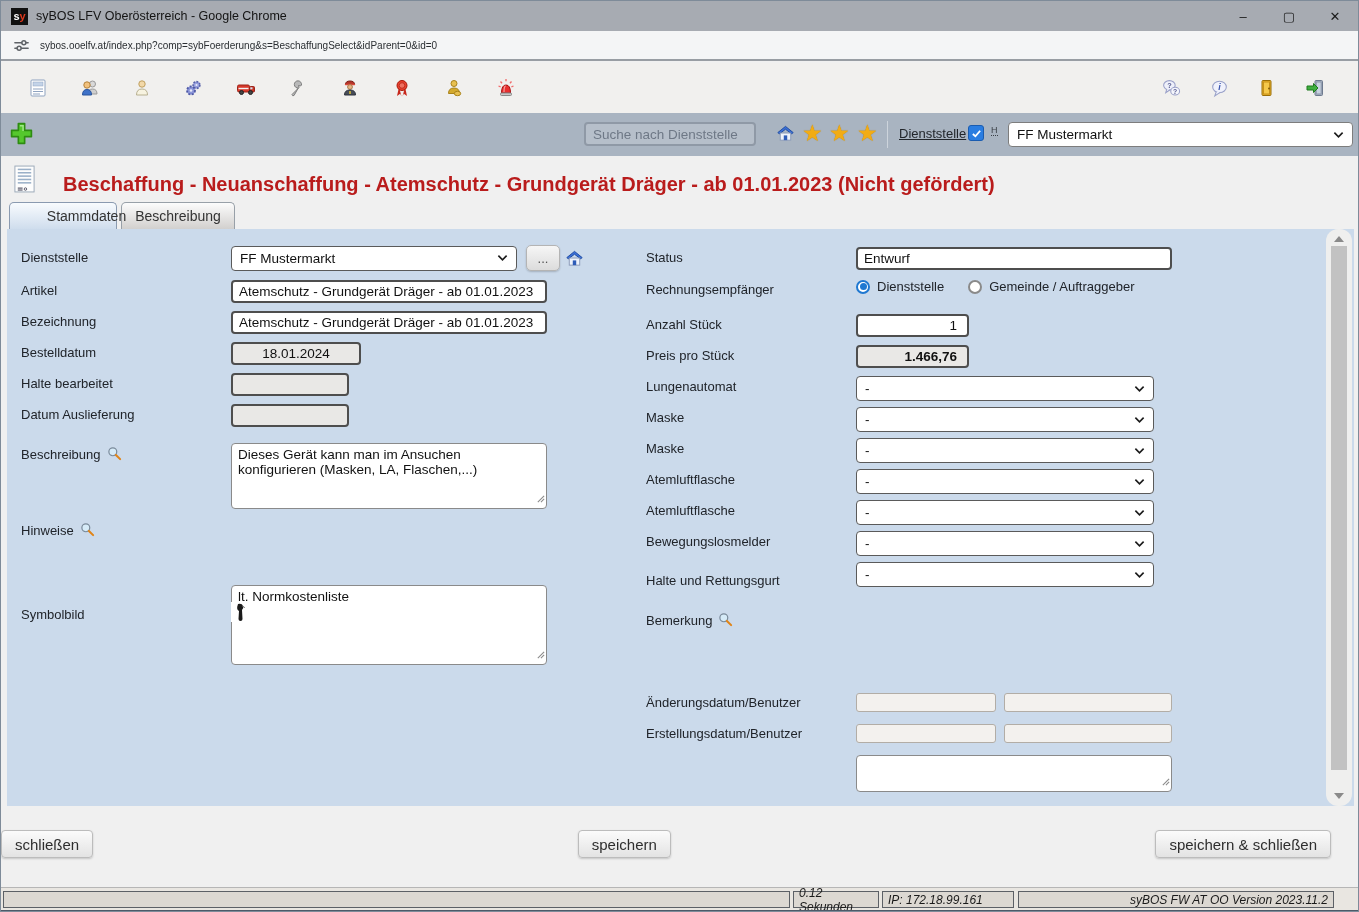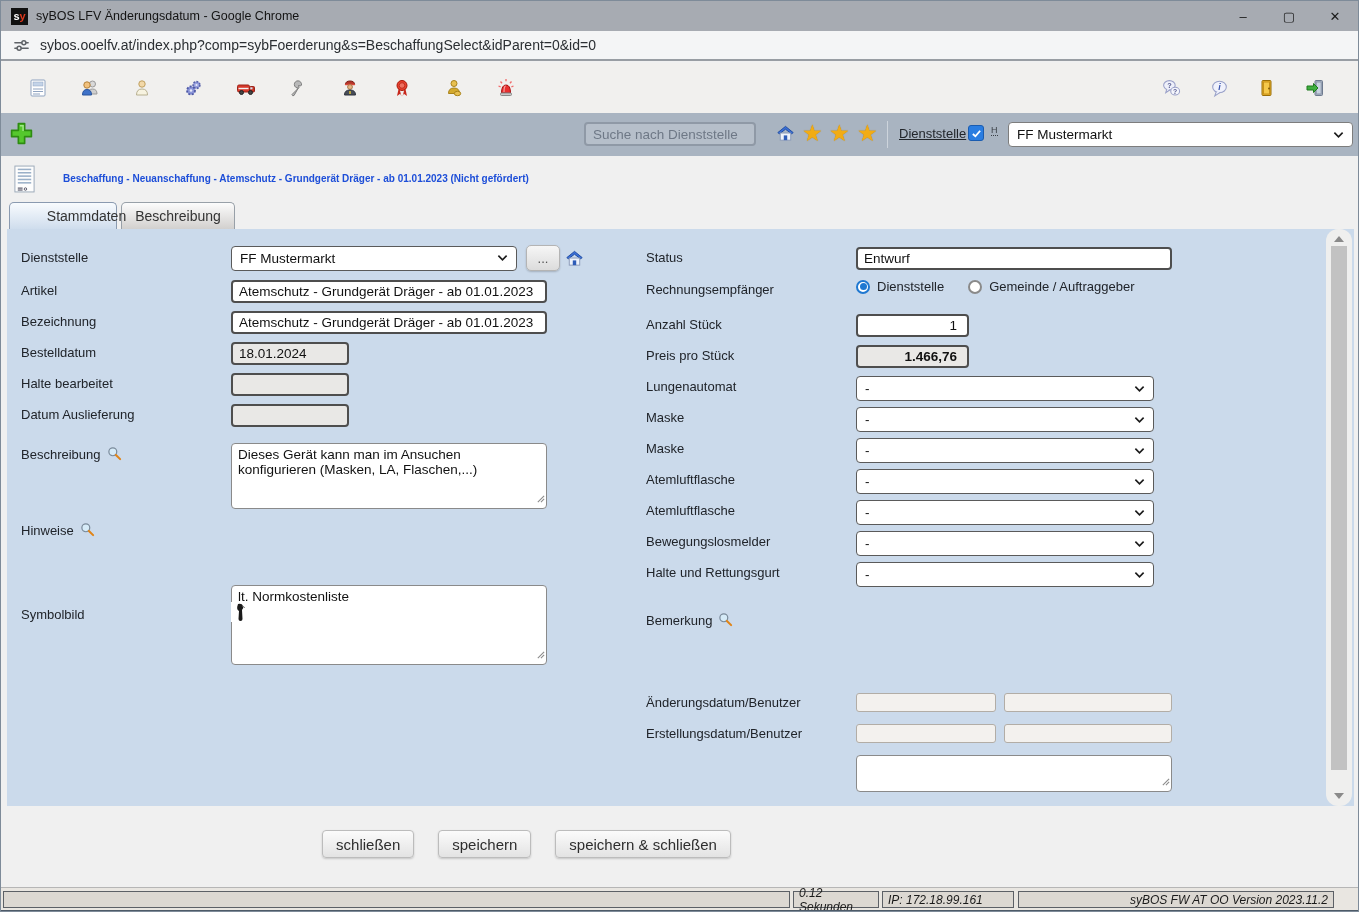--- a/index.html
+++ b/index.html
@@ -10,21 +10,21 @@
   .titlebar { position:absolute; top:0; left:0; width:100%; height:30px; background:#a7abb2; display:flex; align-items:center; }
   .favicon { width:17px; height:17px; background:#111; color:#fff; font-size:11px; font-weight:bold; margin-left:10px; display:flex; align-items:center; justify-content:center; letter-spacing:0; }
   .favicon .y { color:#e03a1e; }
   .win-title { font-size:12.5px; color:#141414; margin-left:8px; }
   .wincontrols { margin-left:auto; display:flex; align-items:center; height:100%; }
   .wc { width:46px; height:100%; display:flex; align-items:center; justify-content:center; font-size:13px; color:#1a1a1a; cursor:default; }
 
   
   .urlbar { position:absolute; top:30px; left:0; width:100%; height:30px; background:#f4f5f6; display:flex; align-items:center; border-bottom:2px solid #989da3; }
   .tune { margin-left:12px; display:flex; }
-  .url-text { margin-left:10px; font-size:14px; color:#2b2f33; }
+  .url-text { margin-left:10px; font-size:10px; color:#2b2f33; }
 
   
   .toolbar { position:absolute; top:62px; left:0; width:100%; height:50px; background:#f1f0ee; display:flex; align-items:center; }
   .tb-left { display:flex; align-items:center; gap:30px; padding-left:26px; }
   .tb-right { margin-left:auto; display:flex; align-items:center; gap:26px; padding-right:32px; }
   .tbi { width:22px; height:22px; display:flex; align-items:center; justify-content:center; cursor:pointer; }
 
   
   .actionrow { position:absolute; top:112px; left:0; width:100%; height:43px; background:#a9b4c1; }
   .plus { position:absolute; left:8px; top:8px; cursor:pointer; }
@@ -34,21 +34,21 @@
   .star { position:absolute; top:6px; font-size:23px; color:#f2ac14; text-shadow:0 0 1px #b07a08; cursor:pointer; line-height:28px; }
   .vsep { position:absolute; left:886px; top:8px; width:1px; height:27px; background:#cdd4dc; }
   .dst-link { position:absolute; left:898px; top:13px; font-size:13px; color:#22262b; text-decoration:underline; cursor:pointer; }
   .cb { position:absolute; left:967px; top:12px; width:16px; height:16px; background:#2a7de1; border:1px solid #1a5cb0; border-radius:3px; display:flex; align-items:center; justify-content:center; cursor:pointer; }
   .hier { position:absolute; left:990px; top:12px; font-size:9px; color:#3a3f46; border-bottom:1px dotted #3a3f46; cursor:pointer; }
   .topselect { position:absolute; left:1007px; top:9px; width:345px; height:25px; background:#fff; border:1px solid #7d7d7d; border-radius:4px; display:flex; align-items:center; font-size:13.5px; color:#111; padding:0 8px; cursor:pointer; }
   .topselect .chev { margin-left:auto; display:flex; }
 
   
   .hdr-icon { position:absolute; left:12px; top:163px; }
-  .page-title { position:absolute; left:62px; top:172px; font-size:10px; font-weight:bold; color:#1d4ed8; }
+  .page-title { position:absolute; left:62px; top:172px; font-size:20px; font-weight:bold; color:#b91c1c; }
   .tab { position:absolute; top:201px; height:27px; border-radius:5px 5px 0 0; display:flex; align-items:center; justify-content:center; font-size:14px; color:#333; cursor:pointer; }
   .tab.active { left:8px; width:108px; background:linear-gradient(#f8fbfe,#cfdded); border:1px solid #8a9ab0; border-bottom:none; z-index:2;padding-left:47px; }
   .tab.inactive { left:120px; width:114px; background:linear-gradient(#fcfcfc,#d2d0ce); border:1px solid #98a0a8; border-bottom:none; }
 
   
   .panel { position:absolute; left:6px; top:228px; width:1347px; height:577px; background:#cbdaeb; }
   .row { position:absolute; display:flex; align-items:center; }
   .l-lbl { position:absolute; left:14px; font-size:13px; color:#20242a; }
   .r-lbl { position:absolute; left:639px; font-size:13px; color:#20242a; }
   .ctl { position:absolute; }
@@ -69,39 +69,39 @@
   .mag { margin-left:6px; display:inline-flex; vertical-align:-2px; cursor:pointer; }
 
   
   .sbar { position:absolute; right:2px; top:0; width:26px; height:577px; background:#efefee; border-radius:12px; }
   .sb-thumb { position:absolute; left:5px; top:17px; width:16px; height:524px; background:#c2c2c2; cursor:pointer; }
   .sb-arrow { position:absolute; left:8px; width:0; height:0; cursor:pointer; }
   .sb-up { top:7px; border-left:5px solid transparent; border-right:5px solid transparent; border-bottom:6px solid #8a8a8a; }
   .sb-dn { bottom:7px; border-left:5px solid transparent; border-right:5px solid transparent; border-top:6px solid #8a8a8a; }
 
   
-  .btnrow { position:absolute; top:829px; left:0; width:1051px; display:flex; justify-content:center; gap:24px; }
+  .btnrow { position:absolute; top:829px; left:0; width:1330px; display:flex; justify-content:space-between; gap:24px; }
   .btn { height:28px; padding:0 13px; background:linear-gradient(#fbfbfb,#e3e3e3); border:1px solid #bcbcbc; border-radius:4px; font-size:15px; color:#2e2e2e; cursor:pointer; box-shadow:0 1px 2px rgba(0,0,0,.18); font-family:"Liberation Sans", sans-serif; }
 
   
   .statusbar { position:absolute; top:886px; left:0; width:100%; height:23px; background:#e9e6e1; border-top:1px solid #b6b6b6; }
   .sb-box { position:absolute; top:3px; height:17px; background:#dcd8d2; border:1px solid #5c6066; font-size:12px; font-style:italic; color:#1a1a1a; display:flex; align-items:center; padding:0 5px; }
   .bottomstrip { position:absolute; top:909px; left:0; width:100%; height:3px; background:#4d5a68; }
 </style>
 </head>
 <body>
 
 <div class="window">
 
   <div class="titlebar">
     <div class="favicon">
         <span>s</span>
         <span class="y">y</span>
       </div>
-    <span class="win-title">syBOS LFV Änderungsdatum - Google Chrome</span>
+    <span class="win-title">syBOS LFV Oberösterreich - Google Chrome</span>
     <div class="wincontrols">
       <span class="wc">–</span>
       <span class="wc">▢</span>
       <span class="wc">✕</span>
     </div>
   </div>
 
   <div class="urlbar">
     <span class="tune">
       <svg viewBox="0 0 18 18" width="17" height="17" fill="none" stroke="#5f6368" stroke-width="1.6" stroke-linecap="round">
@@ -309,21 +309,21 @@
         </span>
     </div>
 
     <span class="l-lbl" style="top:54px">Artikel</span>
     <input class="inp ctl" style="left: 224px; top: 51px; width: 316px;" value="Atemschutz - Grundgerät Dräger - ab 01.01.2023">
 
     <span class="l-lbl" style="top:85px">Bezeichnung</span>
     <input class="inp ctl" style="left: 224px; top: 82px; width: 316px;" value="Atemschutz - Grundgerät Dräger - ab 01.01.2023">
 
     <span class="l-lbl" style="top:116px">Bestelldatum</span>
-    <input class="inp gray ctl" style="left: 224px; top: 113px; width: 118px;" value="18.01.2024">
+    <input class="inp gray ctl" style="left: 224px; top: 113px; width: 130px; text-align: center;" value="18.01.2024">
 
     <span class="l-lbl" style="top:147px">Halte bearbeitet</span>
     <input class="inp gray ctl" style="left: 224px; top: 144px; width: 118px;" value="">
 
     <span class="l-lbl" style="top:178px">Datum Auslieferung</span>
     <input class="inp gray ctl" style="left: 224px; top: 175px; width: 118px;" value="">
 
     <span class="l-lbl" style="top:217px"><span>Beschreibung</span><span class="mag">
           <svg viewBox="0 0 16 16" width="15" height="15">
             <circle cx="6.2" cy="6.2" r="4.2" fill="#d6ebf8" stroke="#7a8a9a" stroke-width="1.3"></circle>
@@ -435,21 +435,21 @@
     <span class="r-lbl" style="top:305px">Bewegungslosmelder</span>
     <div class="selbox ctl" style="left:849px; top:302px; width:298px">
         <span>-</span>
         <span class="chev">
           <svg viewBox="0 0 12 8" width="11" height="8">
             <polyline points="1.5,1.5 6,6 10.5,1.5" fill="none" stroke="#1a1a1a" stroke-width="1.8"></polyline>
           </svg>
         </span>
       </div>
 
-    <span class="r-lbl" style="top:336px">Halte und Rettungsgurt</span>
+    <span class="r-lbl" style="top:344px">Halte und Rettungsgurt</span>
     <div class="selbox ctl" style="left:849px; top:333px; width:298px">
         <span>-</span>
         <span class="chev">
           <svg viewBox="0 0 12 8" width="11" height="8">
             <polyline points="1.5,1.5 6,6 10.5,1.5" fill="none" stroke="#1a1a1a" stroke-width="1.8"></polyline>
           </svg>
         </span>
       </div>
 
     <span class="r-lbl" style="top:383px"><span>Bemerkung</span><span class="mag">

